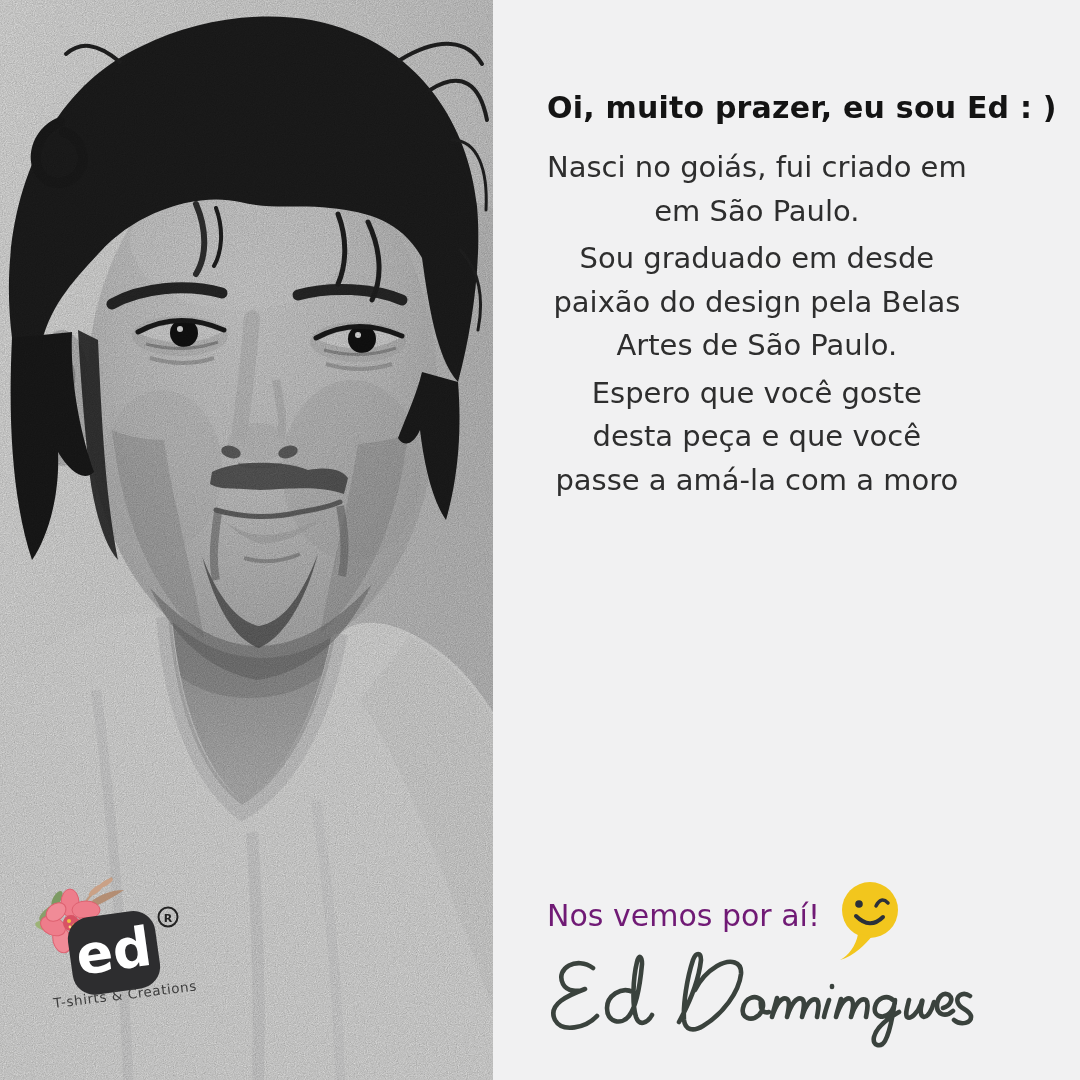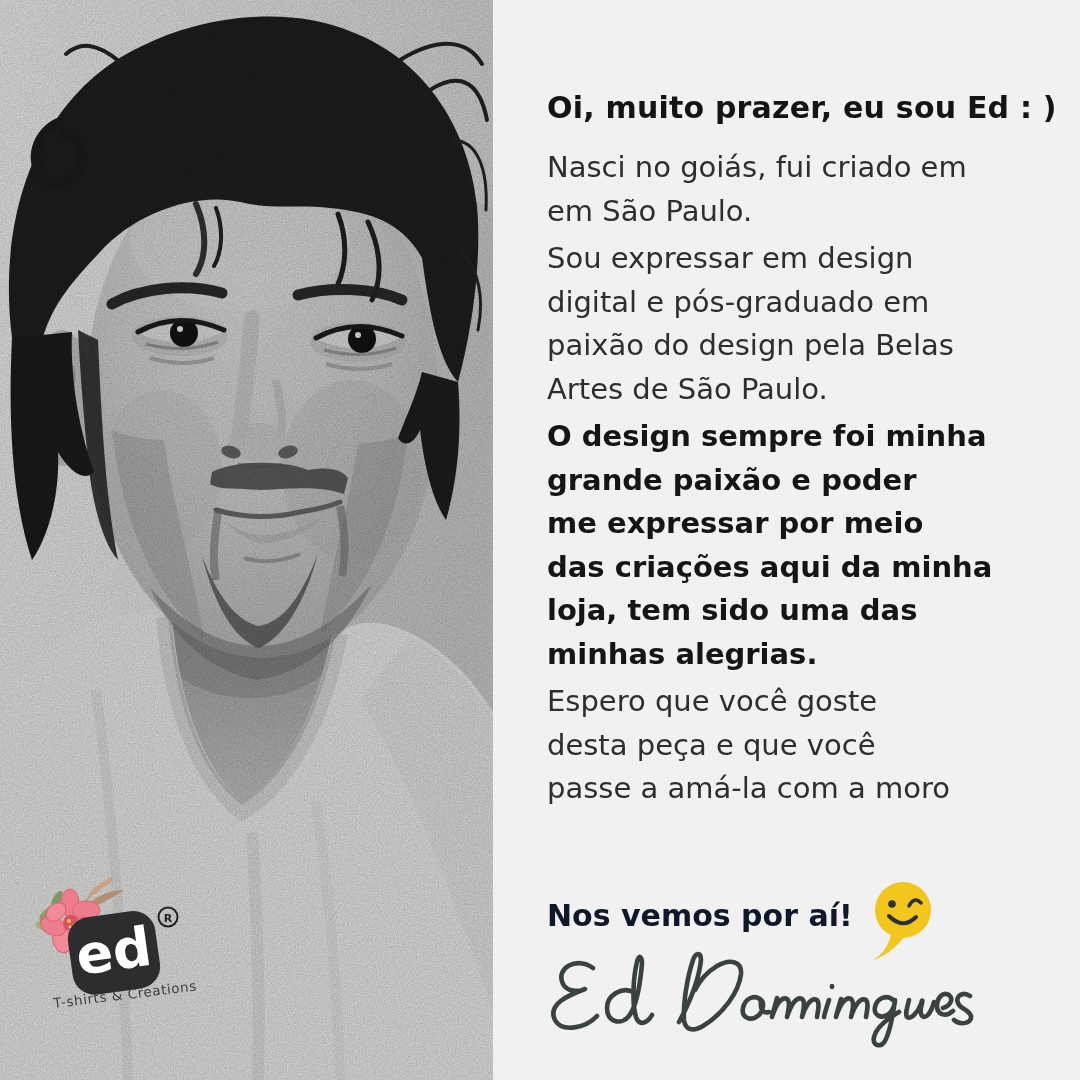--- a/index.html
+++ b/index.html
@@ -12,25 +12,25 @@
   .photo-pane svg.portrait{display:block; width:493px; height:1080px;}
   .logo{position:absolute; left:16px; top:868px; width:210px; height:170px;}
   .logo svg{display:block; width:210px; height:170px;}
   
   .text-pane{position:absolute; left:493px; top:0; width:587px; height:760px; color:#2f2f2f;padding-left:44px;}
   .greeting{
     position:absolute; left:54px; top:90px; margin:0;
     font-size:30px; font-weight:bold; color:#141414; letter-spacing:.2px; white-space:nowrap;
   }
   .paragraphs{position:absolute; left:54px; top:146px;}
-  .para{margin:0 0 4px 0;}
+  .para{margin:0 0 4px 0;text-align:center;}
   .para .line{font-size:29px; line-height:43.5px; color:#2e2e2e; white-space:nowrap;}
   .para.bold .line{font-weight:bold; color:#151515;}
   .farewell-row{position:absolute; left:54px; top:880px; display:flex; align-items:flex-start;}
-  .farewell-text{font-size:30px; font-weight:bold; color:#0f172a; line-height:43.5px; margin-top:14px; white-space:nowrap;}
+  .farewell-text{font-size:30px; font-weight:normal; color:#701a75; line-height:43.5px; margin-top:14px; white-space:nowrap;}
   .emoji{width:66px; height:84px; margin-left:16px;}
   .signature{position:absolute; left:48px; top:938px; width:440px; height:115px;}
   .signature svg{display:block; width:440px; height:115px;}
 </style>
 </head>
 <body>
 
 <div class="canvas">
 
   <div class="photo-pane" role="img" aria-label="Black and white portrait photo of a man with dark messy hair and short beard stubble, wearing a white t-shirt">
@@ -197,32 +197,23 @@
 
   <div class="text-pane">
     <h1 class="greeting">Oi, muito prazer, eu sou Ed : )</h1>
 
     <div class="paragraphs" id="paragraphs">
         <div class="para">
           <div class="line">Nasci no goiás, fui criado em</div>
           <div class="line">em São Paulo.</div>
         </div>
         <div class="para">
-          <div class="line">Sou expressar em design</div>
-          <div class="line">digital e pós-graduado em</div>
+          <div class="line">Sou graduado em desde</div>
           <div class="line">paixão do design pela Belas</div>
           <div class="line">Artes de São Paulo.</div>
-        </div>
-        <div class="para bold">
-          <div class="line">O design sempre foi minha</div>
-          <div class="line">grande paixão e poder</div>
-          <div class="line">me expressar por meio</div>
-          <div class="line">das criações aqui da minha</div>
-          <div class="line">loja, tem sido uma das</div>
-          <div class="line">minhas alegrias.</div>
         </div>
         <div class="para">
           <div class="line">Espero que você goste</div>
           <div class="line">desta peça e que você</div>
           <div class="line">passe a amá-la com a moro</div>
         </div>
       </div>
 
     <div class="farewell-row">
       <span class="farewell-text">Nos vemos por aí!</span>

